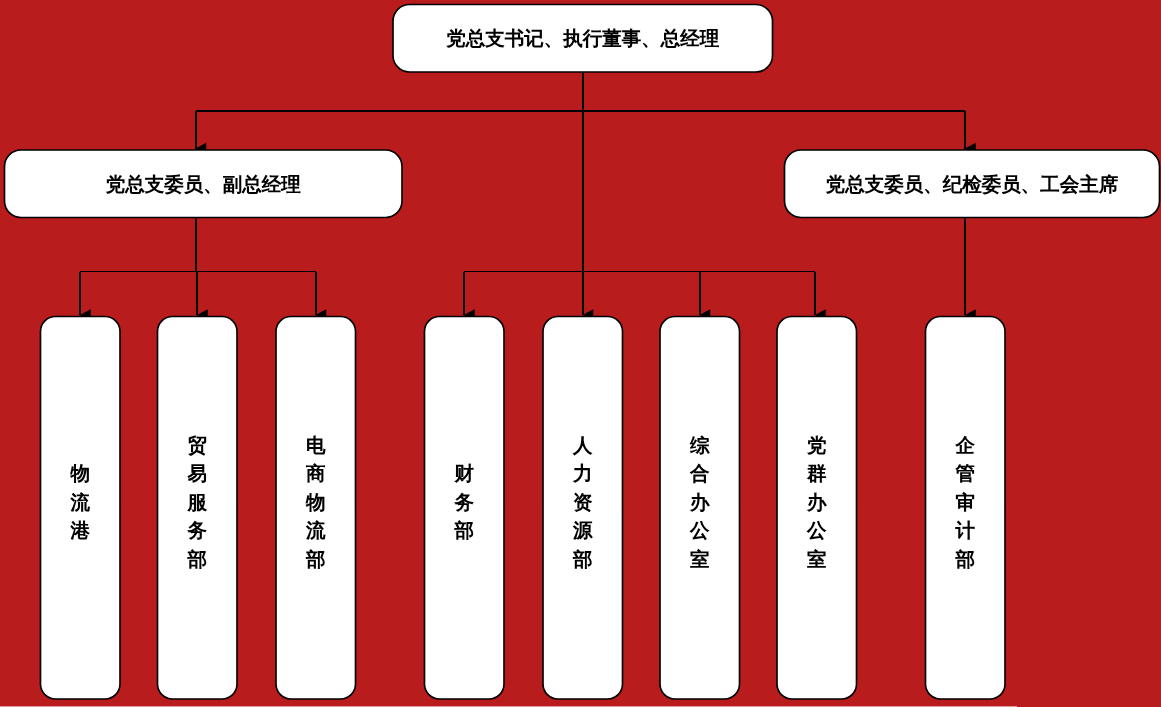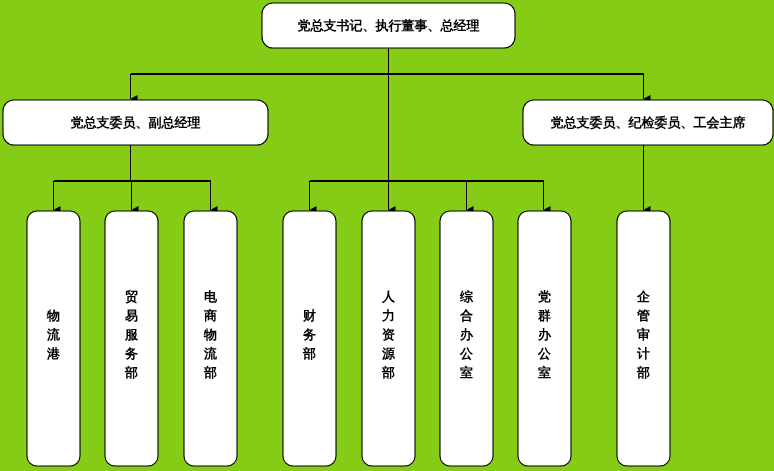--- a/index.html
+++ b/index.html
@@ -10,21 +10,21 @@
   body {
     width: 774px;
     height: 471px;
     overflow: hidden;
     font-family: "DejaVu Sans", "Liberation Sans", sans-serif;
   }
   #chart-root {
     position: relative;
     width: 774px;
     height: 471px;
-    background: #84cc16;
+    background: #b91c1c;
   }
   #org-svg {
     position: absolute;
     top: 0;
     left: 0;
     width: 774px;
     height: 471px;
     display: block;
   }
   .node-box {

